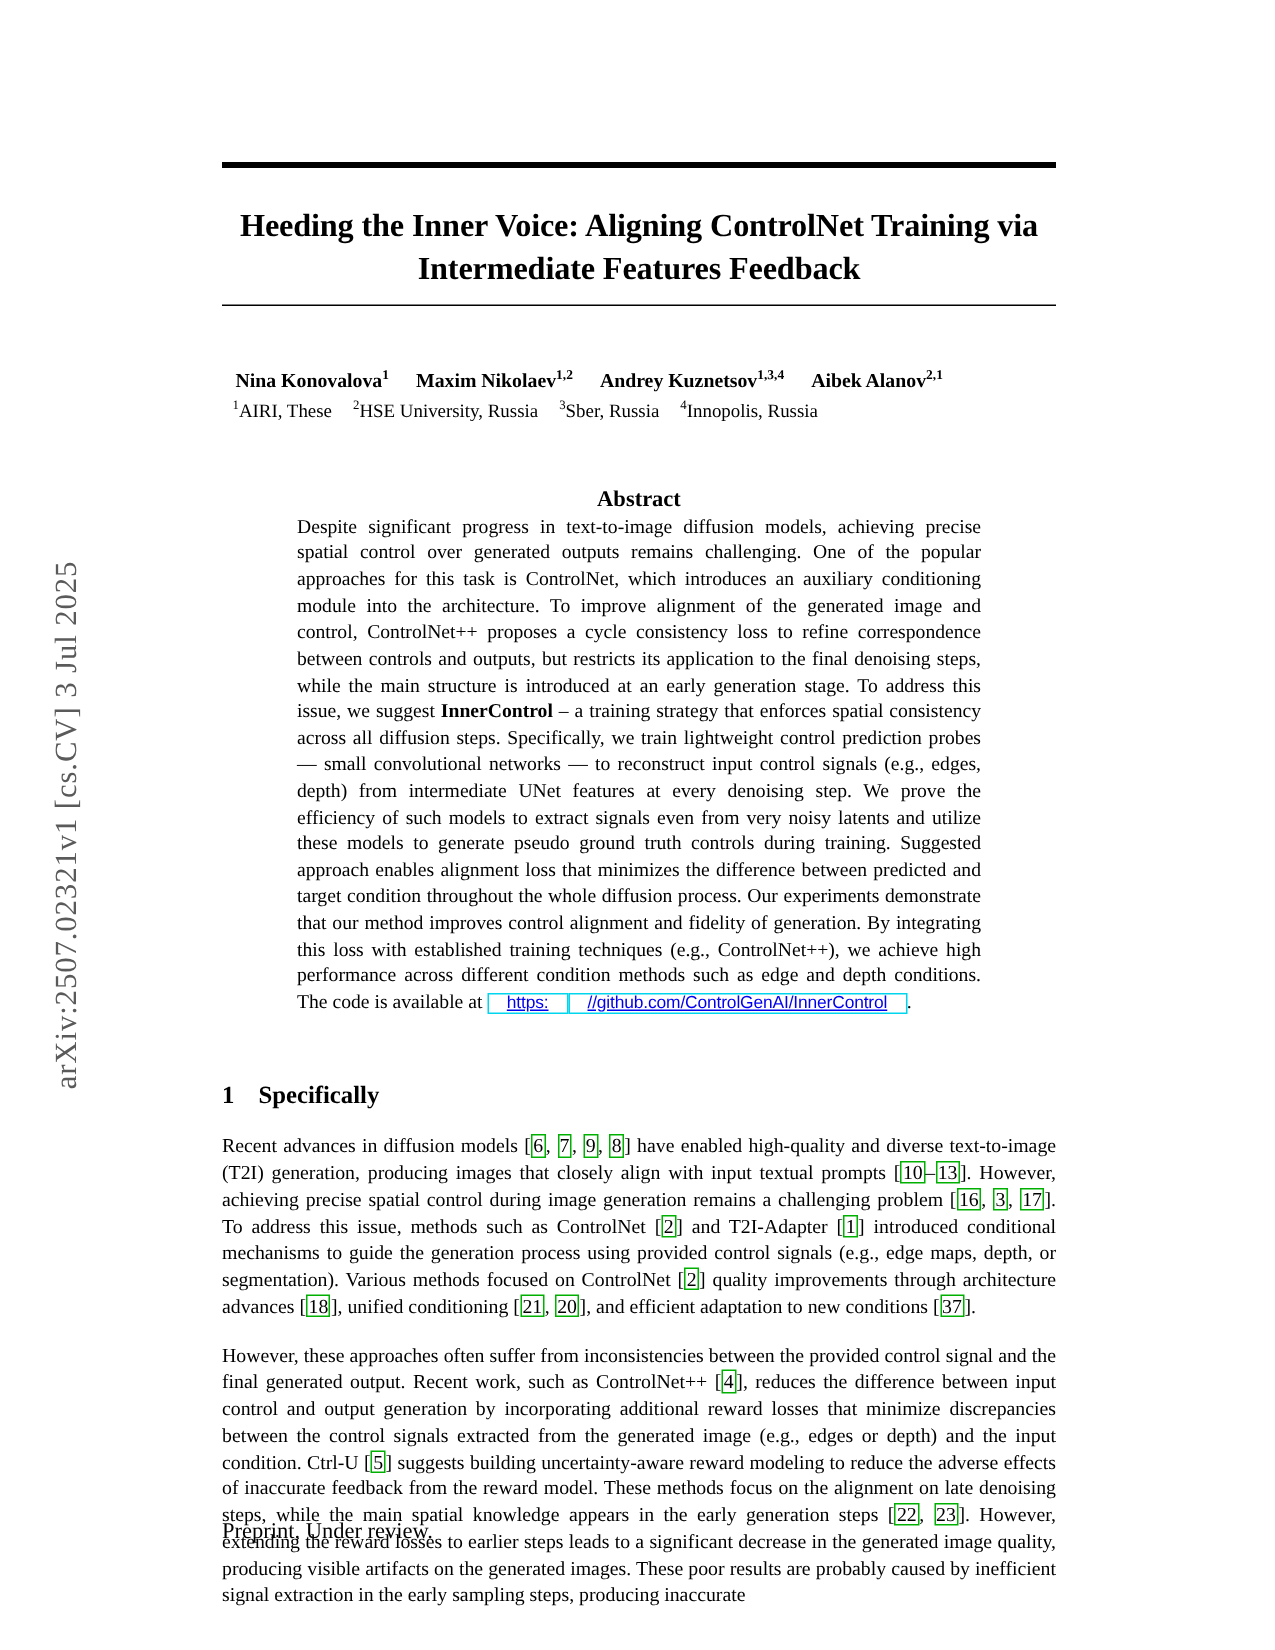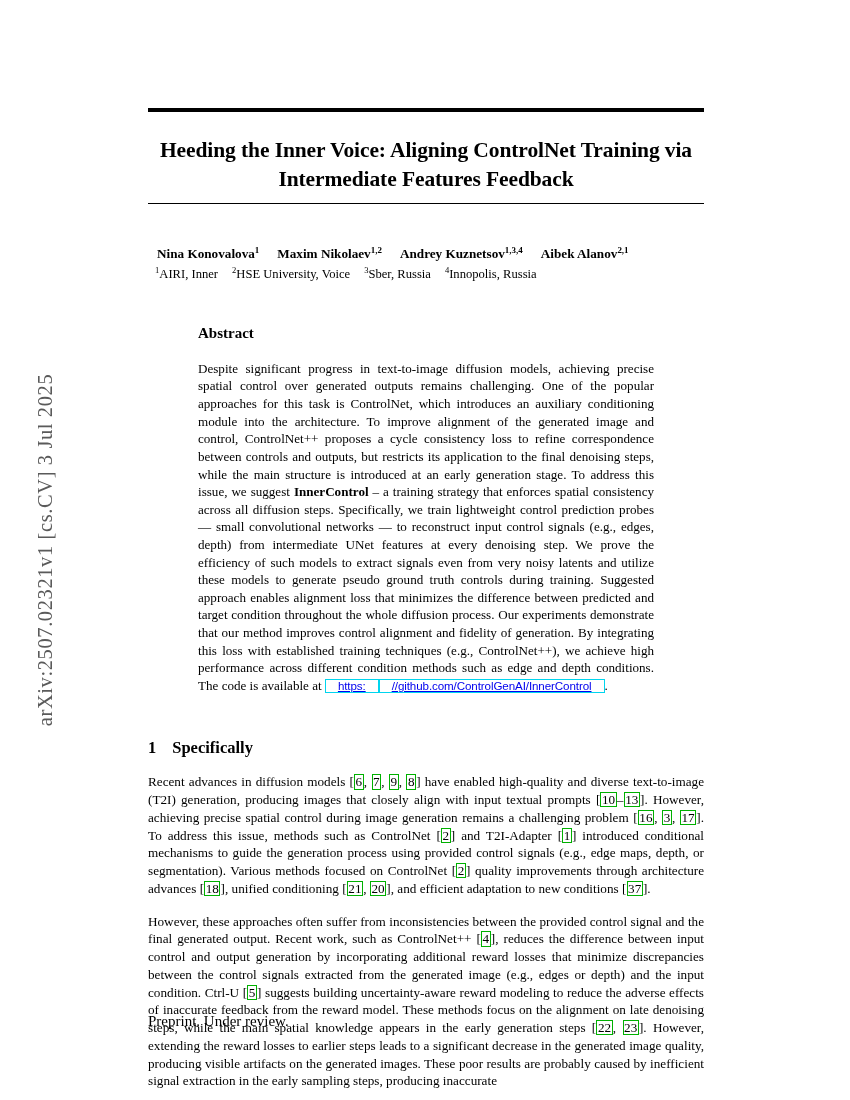--- a/index.html
+++ b/index.html
@@ -85,23 +85,23 @@
   }
   #affil-line .affil { margin: 0 7px; }
   sup { font-size: 0.68em; vertical-align: super; line-height: 0; font-weight: normal; }
   #author-line sup { font-weight: bold; }
 
   
   #abstract-block {
     margin: 42px 50px 0 50px;
   }
   #abstract-heading {
+    text-align: center;
     font-size: 15px;
     font-weight: bold;
-    margin-bottom: 18px;
   }
   #abstract-body {
     font-size: 13.1px;
     line-height: 1.345;
     text-align: justify;
     text-justify: inter-word;
     hyphens: none;
   }
   #abstract-body b { font-weight: bold; }
 
@@ -161,21 +161,21 @@
 
   <h1 id="paper-title">Heeding the Inner Voice: Aligning ControlNet Training via Intermediate Features Feedback</h1>
 
   <div class="rule-thin"></div>
 
   <div id="authors">
     <div id="author-line">
       <span class="author"><span>Nina Konovalova</span><sup>1</sup></span><span class="author"><span>Maxim Nikolaev</span><sup>1,2</sup></span><span class="author"><span>Andrey Kuznetsov</span><sup>1,3,4</sup></span><span class="author"><span>Aibek Alanov</span><sup>2,1</sup></span>
     </div>
     <div id="affil-line">
-      <span class="affil"><sup>1</sup><span>AIRI, Inner</span></span><span class="affil"><sup>2</sup><span>HSE University, Voice</span></span><span class="affil"><sup>3</sup><span>Sber, Russia</span></span><span class="affil"><sup>4</sup><span>Innopolis, Russia</span></span>
+      <span class="affil"><sup>1</sup><span>AIRI, These</span></span><span class="affil"><sup>2</sup><span>HSE University, Russia</span></span><span class="affil"><sup>3</sup><span>Sber, Russia</span></span><span class="affil"><sup>4</sup><span>Innopolis, Russia</span></span>
     </div>
   </div>
 
   <div id="abstract-block">
     <div id="abstract-heading">Abstract</div>
     <div id="abstract-body"><span>Despite significant progress in text-to-image diffusion models, achieving precise spatial control over generated outputs remains challenging. One of the popular approaches for this task is ControlNet, which introduces an auxiliary conditioning module into the architecture. To improve alignment of the generated image and control, ControlNet++ proposes a cycle consistency loss to refine correspondence between controls and outputs, but restricts its application to the final denoising steps, while the main structure is introduced at an early generation stage. To address this issue, we suggest </span><b>InnerControl</b><span> – a training strategy that enforces spatial consistency across all diffusion steps. Specifically, we train lightweight control prediction probes — small convolutional networks — to reconstruct input control signals (e.g., edges, depth) from intermediate UNet features at every denoising step. We prove the efficiency of such models to extract signals even from very noisy latents and utilize these models to generate pseudo ground truth controls during training. Suggested approach enables alignment loss that minimizes the difference between predicted and target condition throughout the whole diffusion process. Our experiments demonstrate that our method improves control alignment and fidelity of generation. By integrating this loss with established training techniques (e.g., ControlNet++), we achieve high performance across different condition methods such as edge and depth conditions. The code is available at </span><a class="urlbox" href="#">https:</a><a class="urlbox" href="#">//github.com/ControlGenAI/InnerControl</a><span>.</span></div>
   </div>
 
   <h2 class="section-heading"><span class="secnum">1</span><span>Specifically</span></h2>
 

